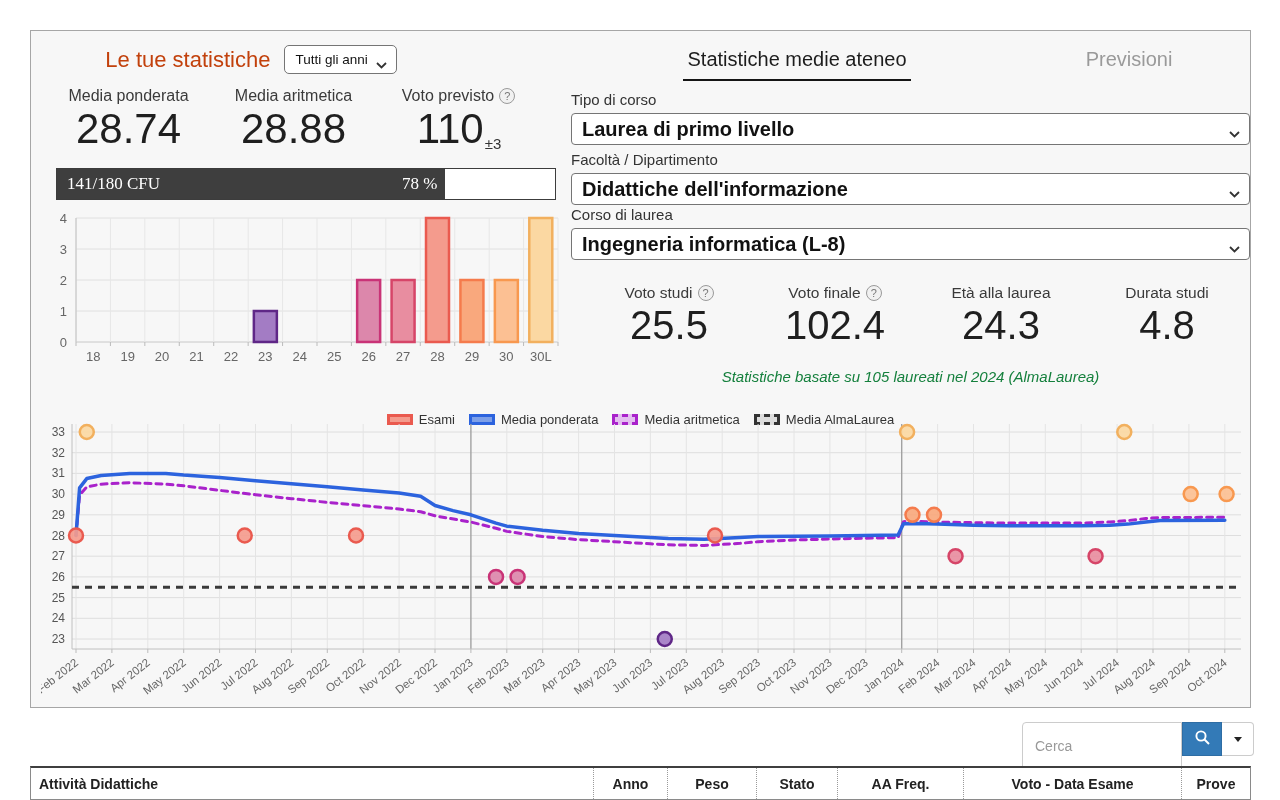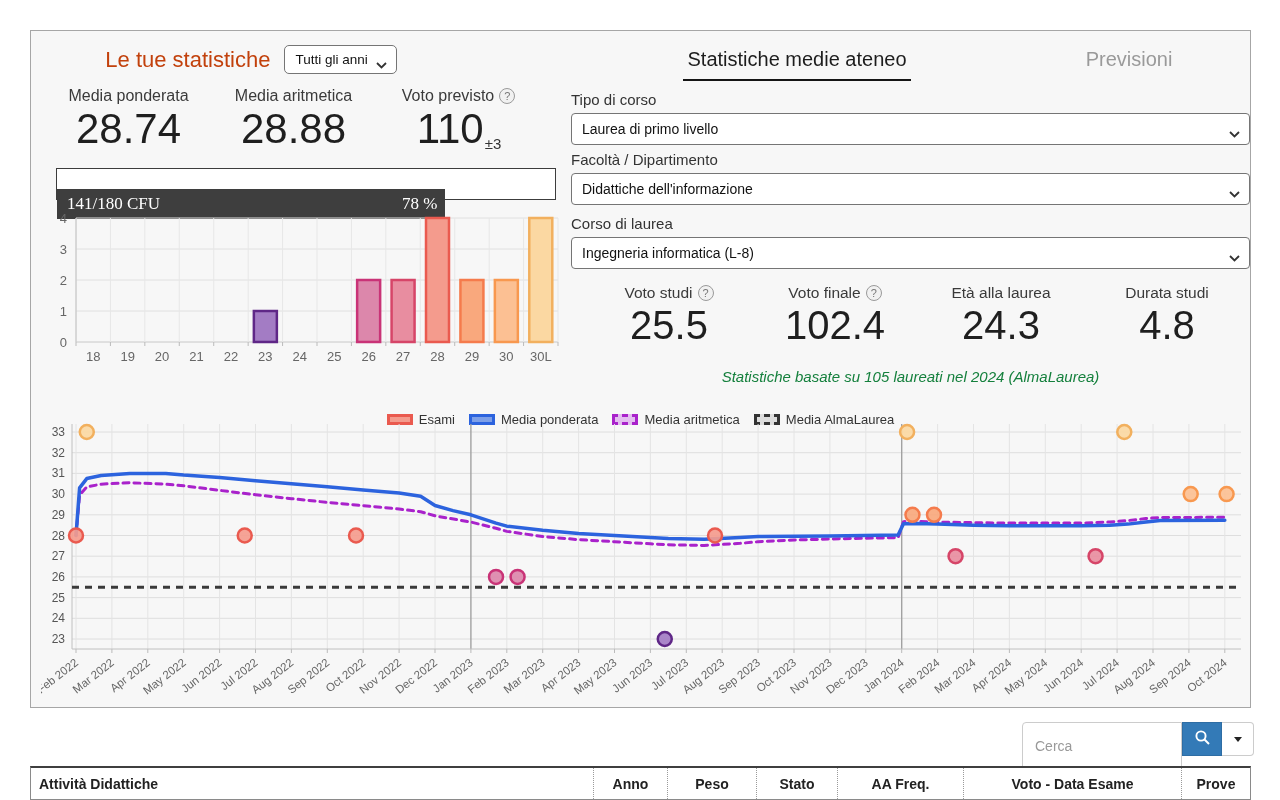--- a/index.html
+++ b/index.html
@@ -26,35 +26,35 @@
   .right-stats .stat-label { font-size:15.5px; }
   .right-stats .stat-value { font-size:40px; }
   .help { width:16px; height:16px; border-radius:50%; border:1px solid #9a9a9a; background:#f1f1f1;
     color:#777; font-size:11px; display:inline-flex; align-items:center; justify-content:center; cursor:pointer; }
   .sub { font-size:15px; color:#333; position:relative; top:6px; left:1px; }
 
   .progress { position:absolute; left:25px; top:137px; width:500px; height:32px;
     background:#fff; border:1px solid #3c3c3c; }
   .progress-fill { height:100%; background:#3e3e3e; display:flex; justify-content:space-between;
     align-items:center; color:#fff; font-family:"Liberation Serif","DejaVu Serif",serif;
-    font-size:17px; padding:0 8px 0 10px;margin-top:20px; }
+    font-size:17px; padding:0 8px 0 10px; }
 
   #bar-chart { position:absolute; left:10px; top:176px; }
 
   
   .tab1 { position:absolute; left:652px; top:17px; width:228px; text-align:center; font-size:20px;
     color:#1d1d1d; padding-bottom:8px; border-bottom:2px solid #151515; cursor:pointer; }
   .tab2 { position:absolute; left:1008px; top:17px; width:180px; text-align:center; font-size:20px;
     color:#9a9a9a; cursor:pointer; }
 
   .filter-group { position:absolute; left:540px; width:679px; }
-  .fg1 { top:60px; } .fg2 { top:120px; } .fg3 { top:184px; }
+  .fg1 { top:60px; } .fg2 { top:120px; } .fg3 { top:175px; }
   .filter-label { font-size:15px; color:#333; margin-bottom:5px; }
   .wide-select { width:100%; height:32px; padding:6px 28px 6px 10px; border-radius:4px; }
-  .wide-select .sel-text { white-space:nowrap; overflow:hidden; font-size:14px; }
+  .wide-select .sel-text { white-space:nowrap; overflow:hidden; font-size:20px;font-weight:bold; }
 
   .right-stats { position:absolute; left:555px; top:253px; width:664px; display:flex; }
   .note { position:absolute; left:540px; top:337px; width:679px; text-align:center;
     font-style:italic; font-size:15px; color:#15803d; cursor:pointer; }
 
   .legend { position:absolute; left:0; top:373px; width:100%; display:flex; justify-content:center;
     align-items:center; font-size:13px; color:#333;margin-top:8px; }
   .legend-item { display:flex; align-items:center; margin:0 7px; }
   .legend-swatch { width:26px; height:11px; border:3px solid #888; margin-right:6px; }
 

